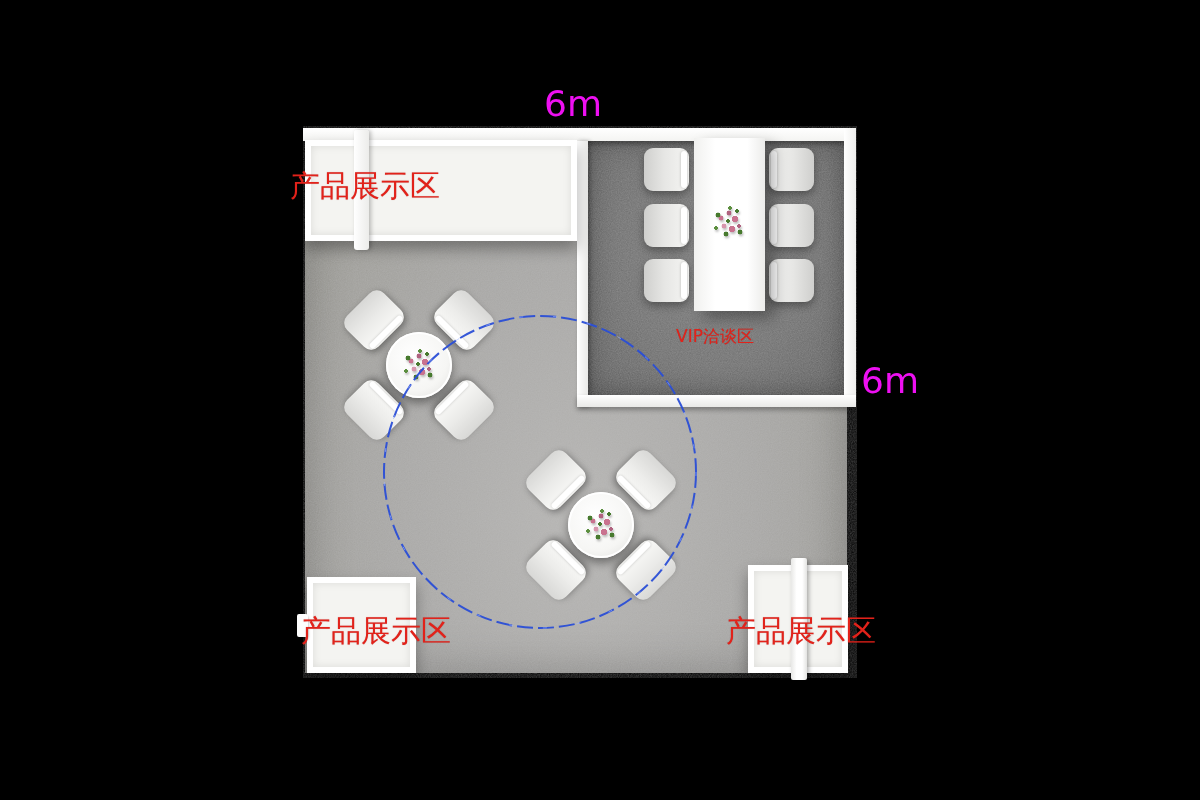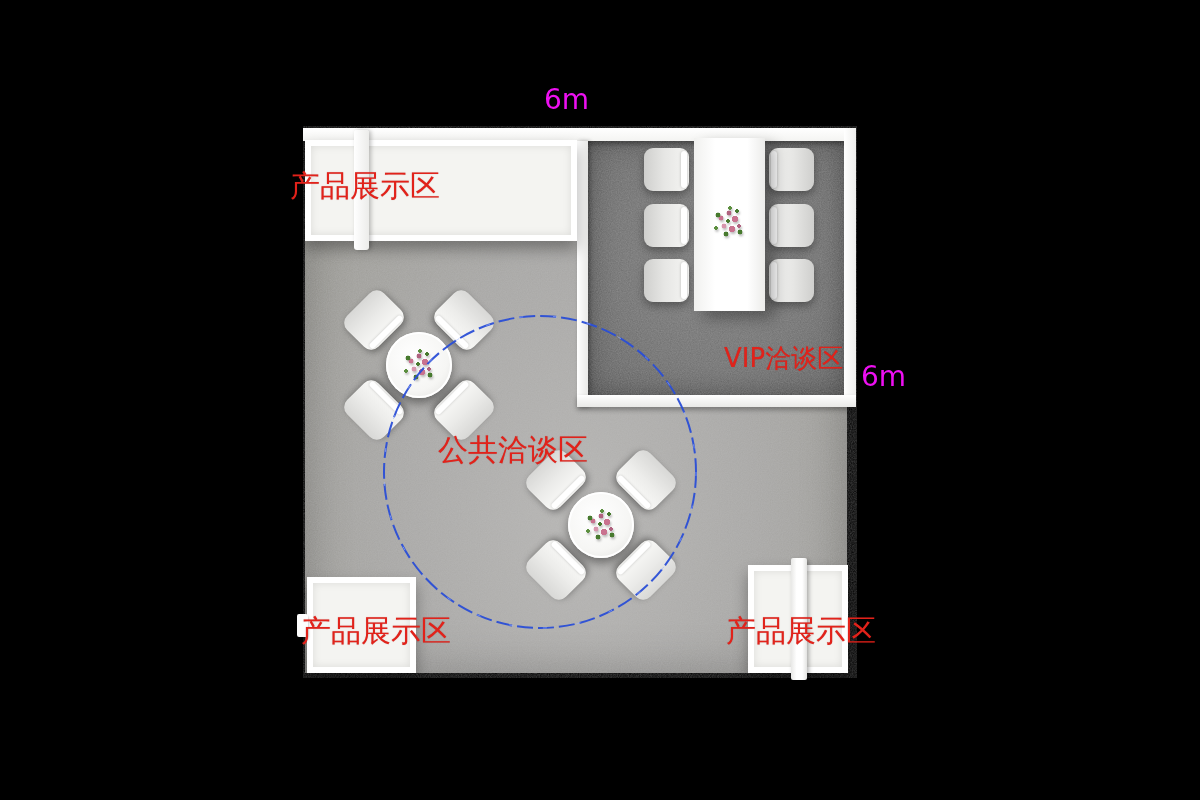--- a/index.html
+++ b/index.html
@@ -112,21 +112,21 @@
     filter:drop-shadow(1px 2px 1px rgba(0,0,0,.25));
   }
 
   
   .circle-svg{left:0;top:0;pointer-events:none;}
   .area-label{
     color:var(--label-color);font-size:30px;font-weight:500;letter-spacing:0px;
     white-space:nowrap;text-shadow:0 0 1px rgba(120,0,0,.35);
   }
   .dim-label{
-    color:var(--dimension-color);font-size:28px;font-weight:500;white-space:nowrap;
+    color:var(--dimension-color);font-size:36px;font-weight:500;white-space:nowrap;
   }
 </style>
 </head>
 <body>
 
 <div class="stage">
 
   <div class="abs floor"></div>
   <div class="abs vip-carpet"></div>
 
@@ -180,21 +180,20 @@
     <div class="abs round-table"></div>
     <div class="abs flower" style="left:63px;top:63px;"></div>
   </div>
 
   <svg class="abs circle-svg" width="1200" height="800" viewBox="0 0 1200 800">
     <circle cx="540" cy="472" r="156" fill="none" style="stroke:var(--circle-color)" stroke-width="2" stroke-dasharray="16 5" opacity="0.95"></circle>
     <circle cx="540" cy="472" r="156" fill="none" stroke="#9db4ff" stroke-width="0.8" stroke-dasharray="4 30" opacity="0.8"></circle>
   </svg>
 
   <div class="abs area-label" style="left:290px;top:166px;">产品展示区</div>
-  <div class="abs area-label" style="left:676px;top:341px;font-size:26px;margin-left:48px;">VIP洽谈区</div>
-  <div class="abs area-label" style="left:438px;top:430px;">公共洽谈区</div>
+  <div class="abs area-label" style="left:676px;top:325px;font-size:17px;">VIP洽谈区</div>
   <div class="abs area-label" style="left:301px;top:611px;">产品展示区</div>
   <div class="abs area-label" style="left:726px;top:611px;">产品展示区</div>
 
   <div class="abs dim-label" style="left:544px;top:83px;">6m</div>
   <div class="abs dim-label" style="left:861px;top:360px;">6m</div>
 
 </div>
 
 </body></html>

